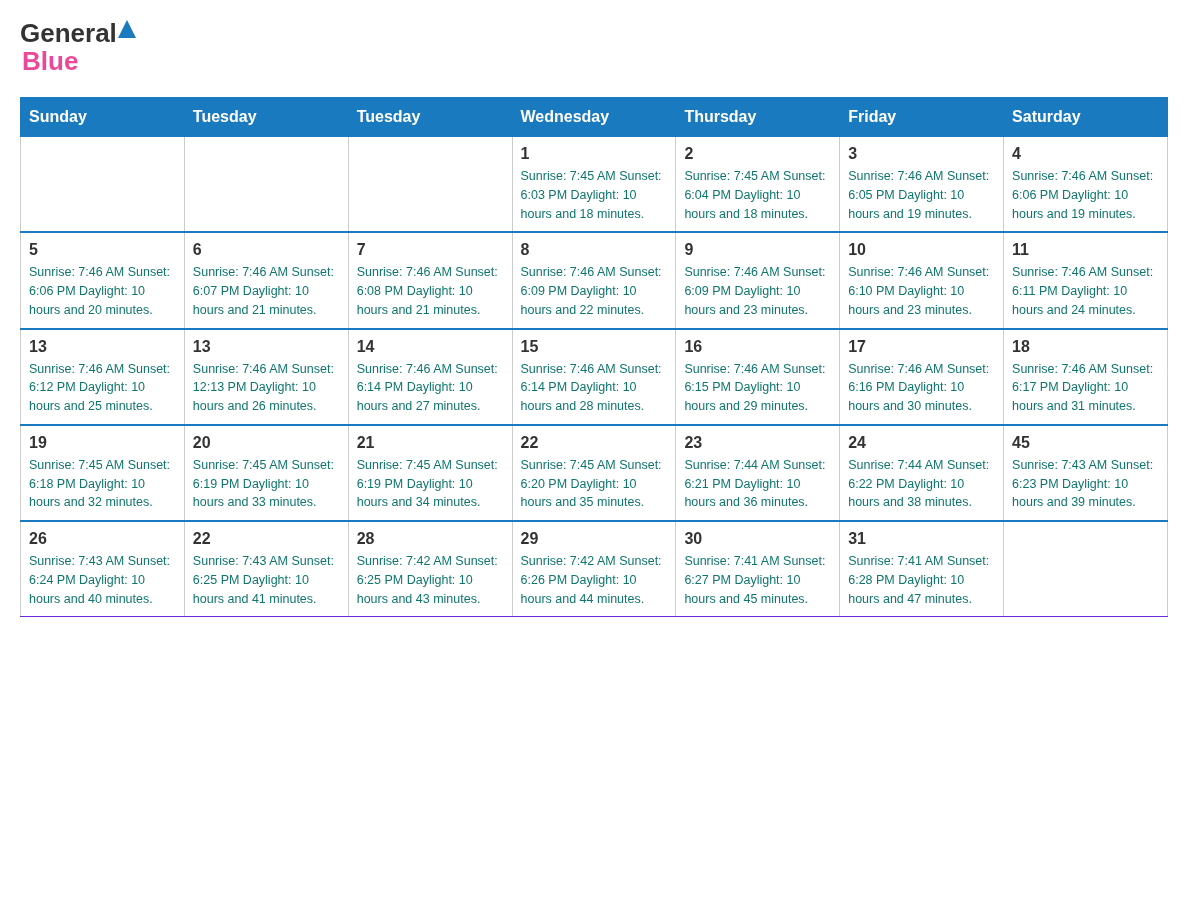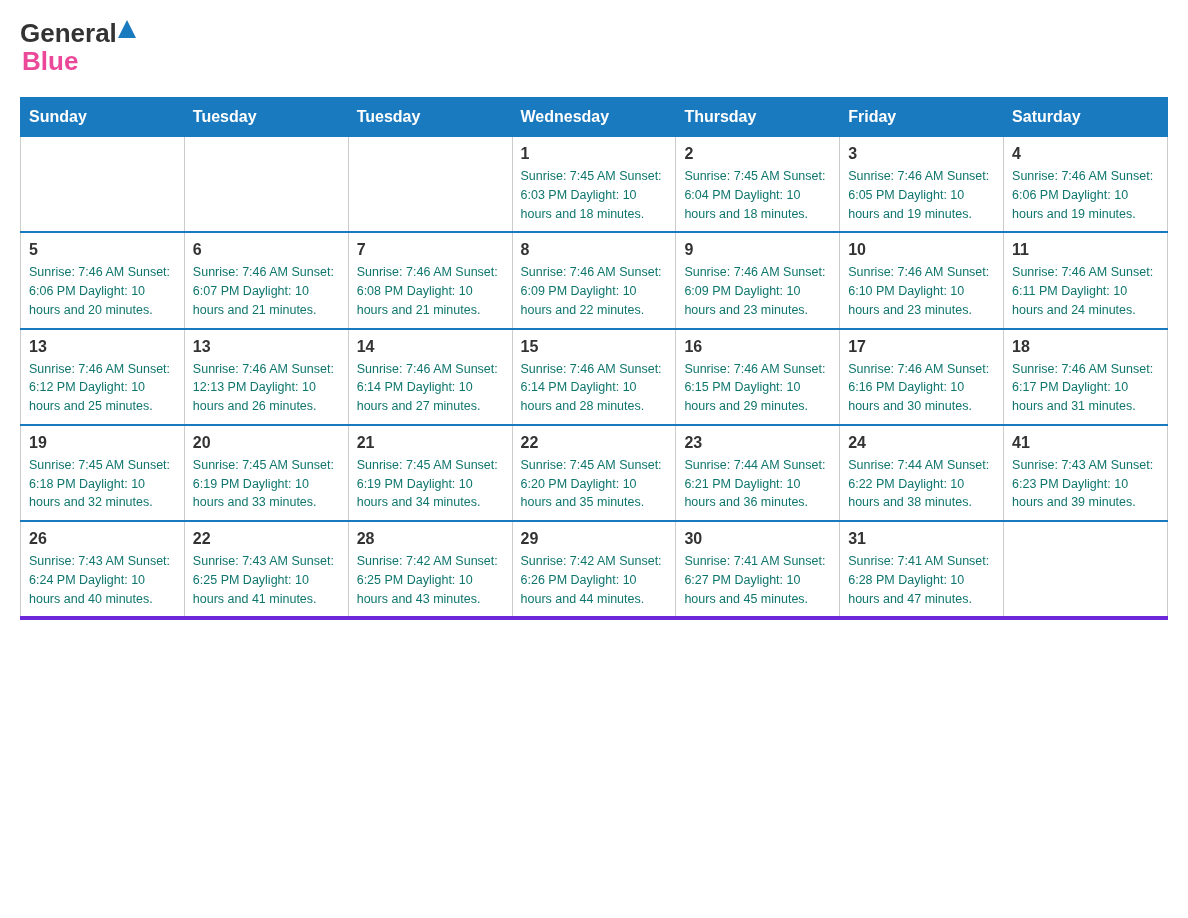--- a/index.html
+++ b/index.html
@@ -66,21 +66,21 @@
       color: #0f766e;
       line-height: 1.5;
     }
     .empty-cell {
       background: #fff;
     }
     .calendar tr td {
       border-bottom: 2px solid #1a7abf;
     }
     .calendar tbody tr:last-child td {
-      border-bottom: 4px solid #6d28d9;
+      border-bottom: 1px solid #6d28d9;
     }
   </style>
 </head>
 <body>
 
 <div class="header">
   <div class="logo">
     <div style="display:flex; align-items:flex-start; line-height:1;">
       <span style="font-size:26px; font-weight:bold; color:#333;">General</span>
       <svg width="18" height="18" viewBox="0 0 18 18" style="margin:0 1px;">
@@ -282,21 +282,21 @@
 and 36 minutes.</div>
         </td>
         <td>
           <span class="day-num">24</span>
           <div class="day-info">Sunrise: 7:44 AM
 Sunset: 6:22 PM
 Daylight: 10 hours
 and 38 minutes.</div>
         </td>
         <td>
-          <span class="day-num">41</span>
+          <span class="day-num">45</span>
           <div class="day-info">Sunrise: 7:43 AM
 Sunset: 6:23 PM
 Daylight: 10 hours
 and 39 minutes.</div>
         </td>
       </tr>
       <tr>
         <td>
           <span class="day-num">26</span>
           <div class="day-info">Sunrise: 7:43 AM

